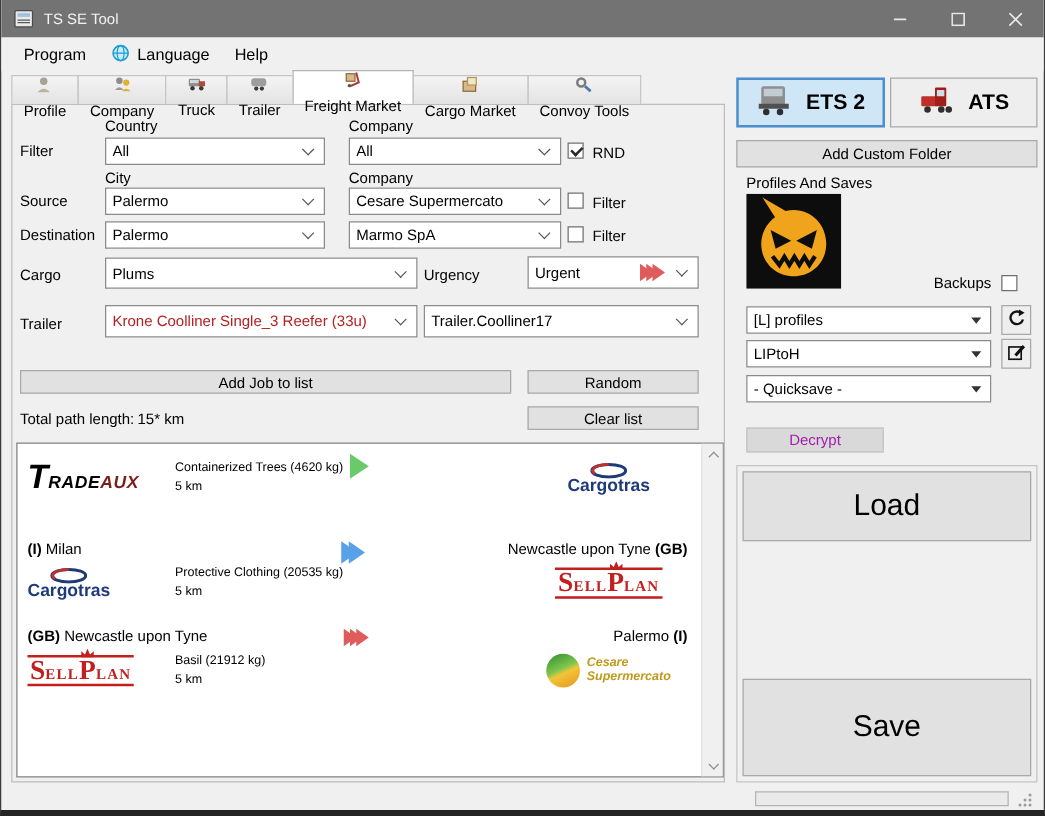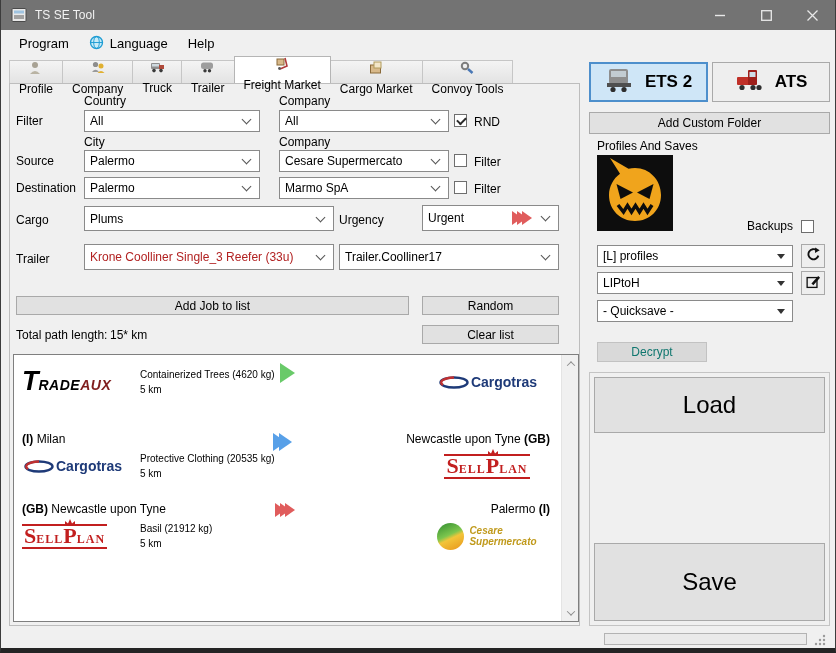--- a/index.html
+++ b/index.html
@@ -25,21 +25,21 @@
   .lbl{position:absolute;line-height:14px;white-space:nowrap;}
   
   .combo{position:absolute;background:#fff;border:1px solid #8a8a8a;display:flex;align-items:center;
     padding:0 22px 0 5px;font-size:12px;white-space:nowrap;overflow:hidden;}
   .combo::after{content:"";position:absolute;right:9px;top:calc(50% - 5px);width:6px;height:6px;
     border-right:1.4px solid #555;border-bottom:1.4px solid #555;transform:rotate(45deg);}
   .combo.tri::after{width:0;height:0;border:4px solid transparent;border-top:5px solid #333;transform:none;top:calc(50% - 2px);right:7px;}
   .combo .val{flex:1;overflow:hidden;}
   .combo.red-text .val{color:#b22222;}
   .btn{position:absolute;background:#e1e1e1;border:1px solid #a9a9a9;display:flex;align-items:center;justify-content:center;font-size:12px;}
-  .btn.disabled{background:#d9d9d9;border-color:#c2c2c2;color:#0f766e;}
+  .btn.disabled{background:#d9d9d9;border-color:#c2c2c2;color:#a21caf;}
   .checkbox{position:absolute;width:13px;height:13px;background:#fff;border:1px solid #6e6e6e;}
   .checkbox.checked::after{content:"";position:absolute;left:2px;top:2px;width:7px;height:4px;
     border-left:2px solid #2a2a2a;border-bottom:2px solid #2a2a2a;transform:rotate(-45deg);}
   
   .chevrons{display:inline-flex;align-items:center;}
   .chevrons i{width:0;height:0;border-style:solid;border-width:7px 0 7px 10px;border-color:transparent transparent transparent #e05c5c;margin-left:-5px;}
   .arrow-green{width:0;height:0;border-style:solid;border-width:10px 0 10px 15px;border-color:transparent transparent transparent #69ca69;}
   .arrow-blue{display:inline-flex;}
   .arrow-blue i{width:0;height:0;border-style:solid;border-width:9px 0 9px 13px;border-color:transparent transparent transparent #58a0e8;margin-left:-7px;}
   
@@ -56,21 +56,21 @@
   .vscroll{position:absolute;top:0;right:0;bottom:0;width:17px;background:#f0f0f0;border-left:1px solid #e4e4e4;}
   .sb-arrow{position:absolute;left:0;width:17px;height:17px;display:flex;align-items:center;justify-content:center;}
   .sb-arrow::after{content:"";width:5px;height:5px;border-left:1.5px solid #8d8d8d;border-top:1.5px solid #8d8d8d;}
   .sb-up{top:0;} .sb-up::after{transform:rotate(45deg) translate(1px,1px);}
   .sb-down{bottom:0;} .sb-down::after{transform:rotate(225deg) translate(1px,1px);}
   
   .logo-tradeaux{font-style:italic;font-weight:bold;display:flex;align-items:baseline;white-space:nowrap;}
   .logo-tradeaux .t{font-size:27px;line-height:20px;}
   .logo-tradeaux .rade{font-size:14px;letter-spacing:.5px;}
   .logo-tradeaux .aux{font-size:14px;letter-spacing:.5px;color:#7f1d1d;}
-  .logo-cargotras{display:flex;flex-direction:row;align-items:center;line-height:11px;}
+  .logo-cargotras{display:flex;flex-direction:column;align-items:center;line-height:11px;}
   .logo-cargotras .txt{color:#1e3a78;font-weight:bold;font-size:14px;}
   .logo-sellplan{font-family:"Liberation Serif",serif;color:#c21f1f;font-weight:bold;white-space:nowrap;
     border-top:2px solid #c21f1f;border-bottom:2px solid #c21f1f;padding:0 2px;display:inline-flex;align-items:baseline;}
   .logo-sellplan .big{font-size:22px;line-height:20px;}
   .logo-sellplan .sm{font-size:12px;letter-spacing:1px;}
   .logo-sellplan .pwrap{position:relative;}
   .logo-sellplan .crown{position:absolute;top:-7px;left:1px;}
   .logo-cesare{display:flex;align-items:center;gap:5px;}
   .cesare-circle{width:27px;height:27px;border-radius:50%;
     background:linear-gradient(155deg,#2f8b2f 0%,#7cc64e 44%,#f2c53a 56%,#e8941a 100%);}

